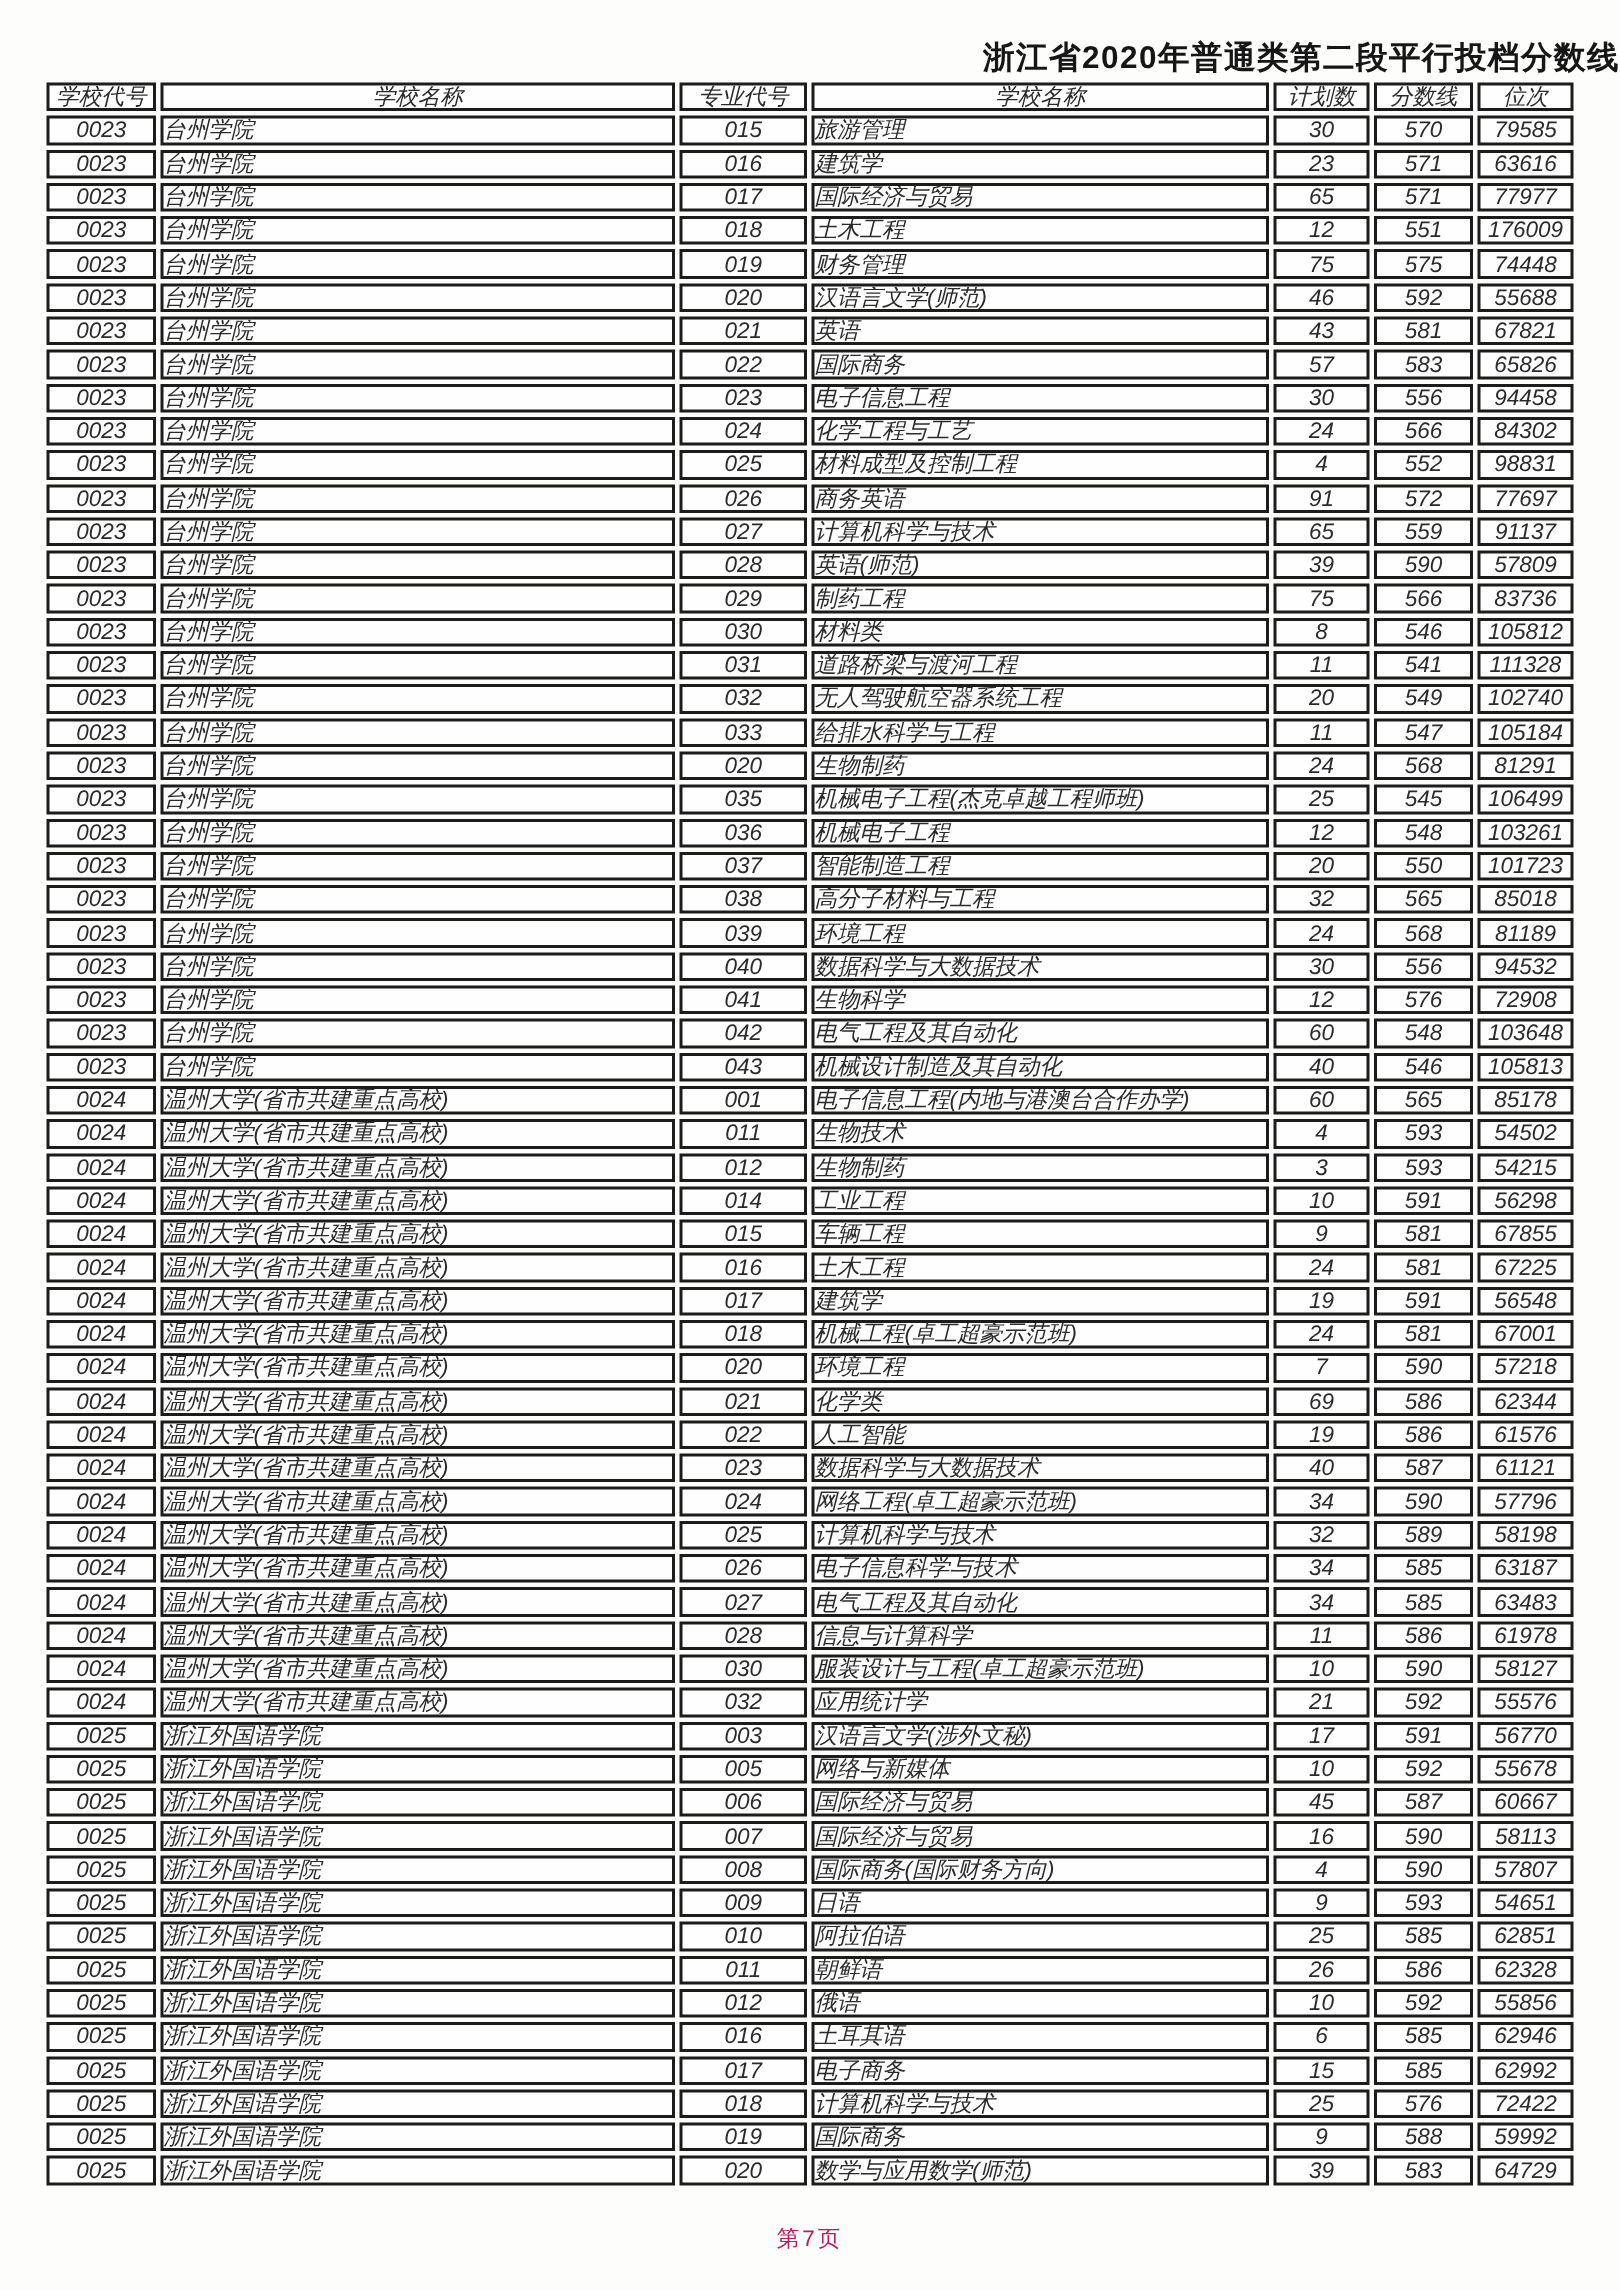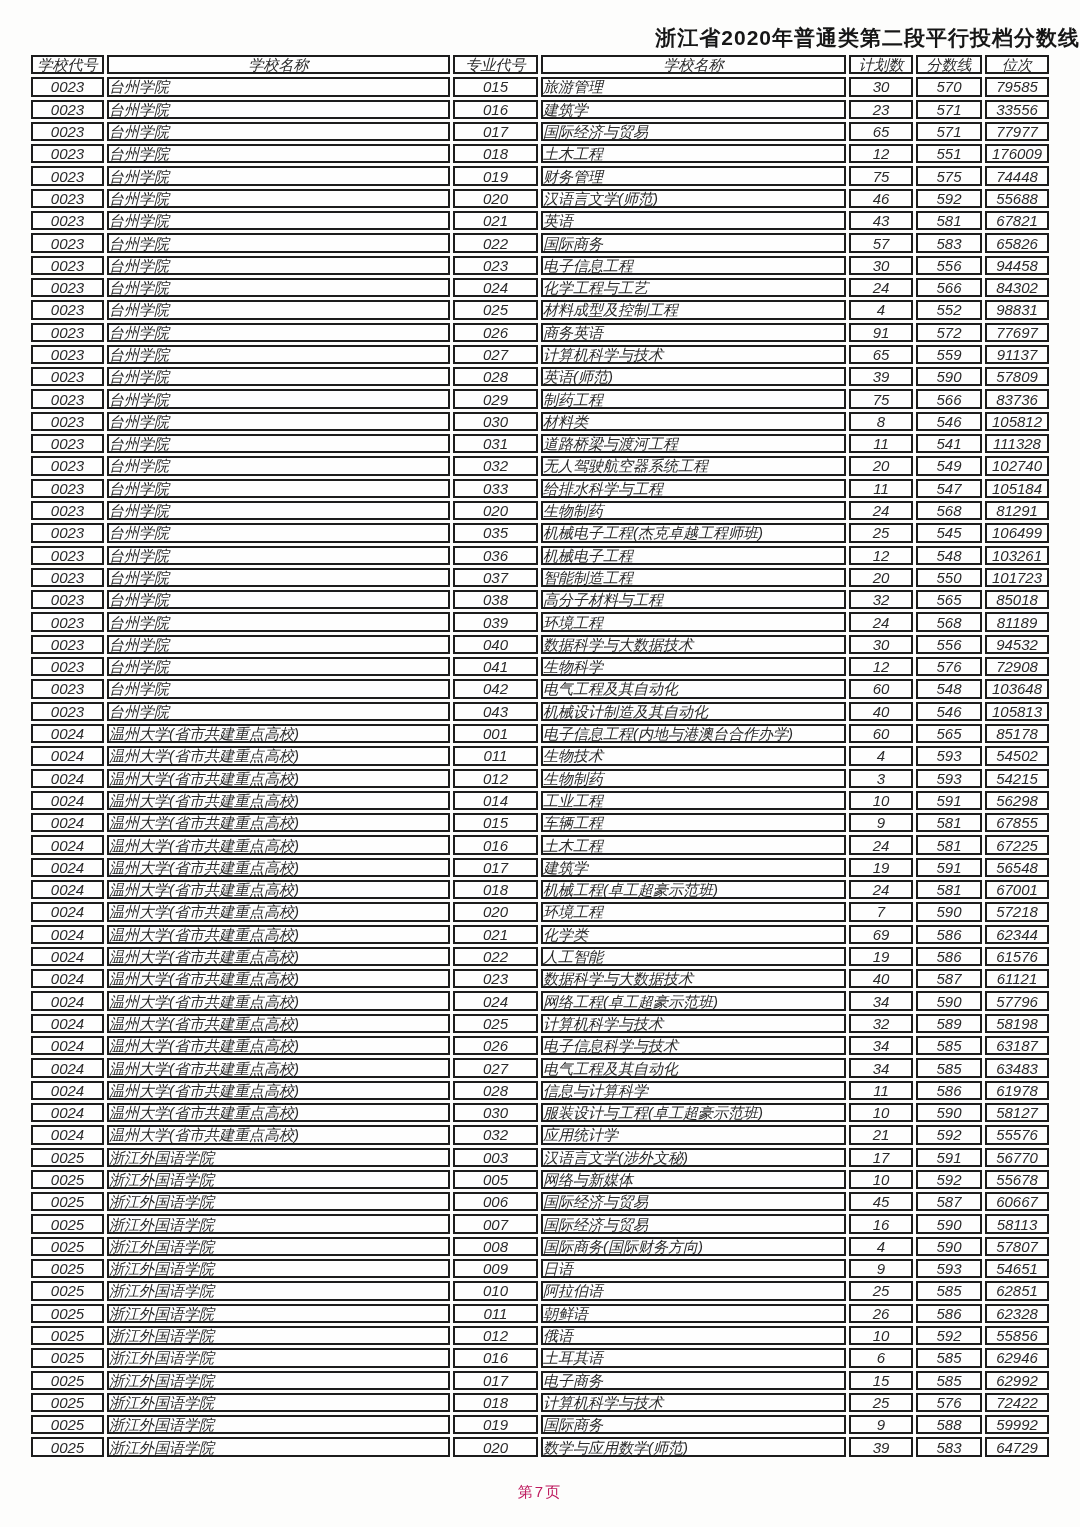--- a/index.html
+++ b/index.html
@@ -103,21 +103,21 @@
         <td class="c5">570</td>
         <td class="c6">79585</td>
       </tr>
       <tr>
         <td class="c0">0023</td>
         <td class="c1">台州学院</td>
         <td class="c2">016</td>
         <td class="c3">建筑学</td>
         <td class="c4">23</td>
         <td class="c5">571</td>
-        <td class="c6">33556</td>
+        <td class="c6">63616</td>
       </tr>
       <tr>
         <td class="c0">0023</td>
         <td class="c1">台州学院</td>
         <td class="c2">017</td>
         <td class="c3">国际经济与贸易</td>
         <td class="c4">65</td>
         <td class="c5">571</td>
         <td class="c6">77977</td>
       </tr>

